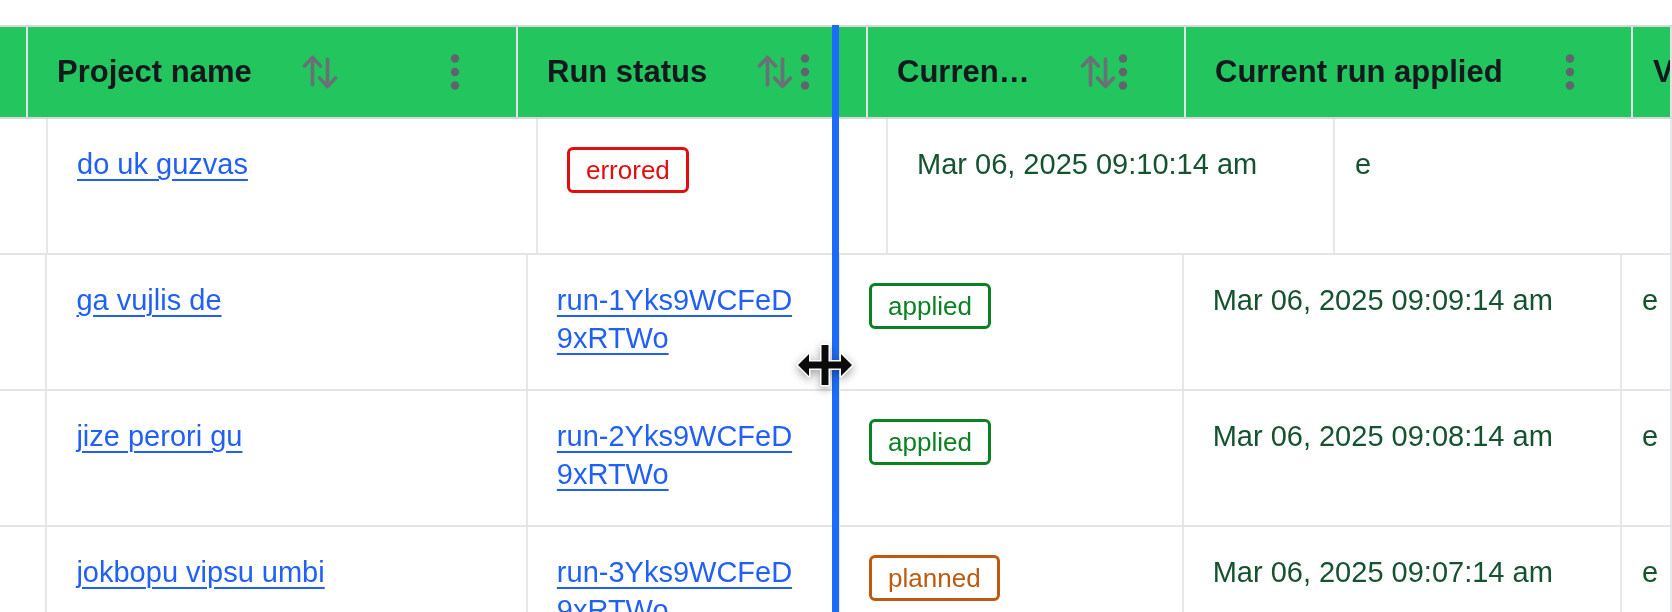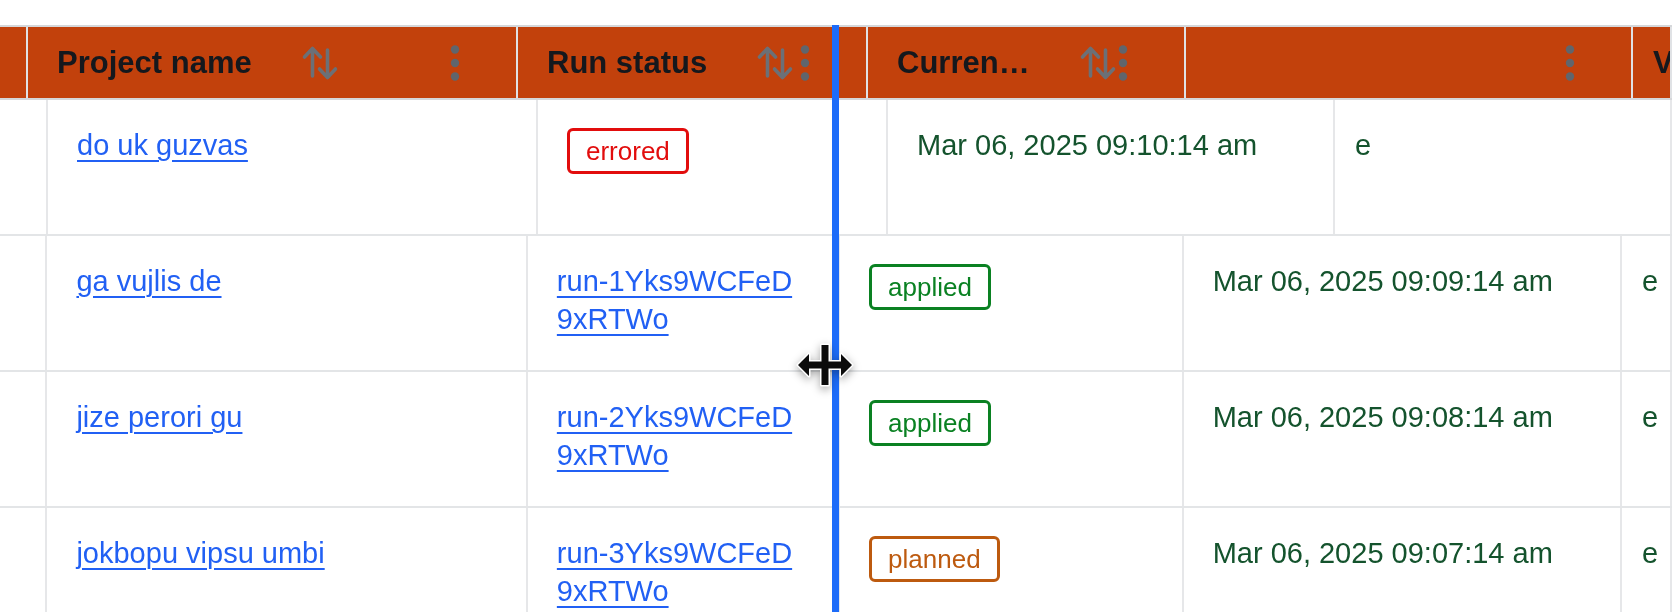--- a/index.html
+++ b/index.html
@@ -2,21 +2,21 @@
 <html><head>
 <meta charset="utf-8">
 <style>
   * { margin:0; padding:0; box-sizing:border-box; }
   html,body { width:1672px; height:612px; overflow:hidden; background:#fff;
     font-family:"Liberation Sans","DejaVu Sans",sans-serif; }
   .screen { position:relative; width:1672px; height:612px; }
   .topspace { height:25px; background:#fff; }
 
   
-  .thead { display:flex; height:75px; background:#c2410c;
+  .thead { display:flex; height:94px; background:#22c55e;
     border-top:2px solid #d5d7da; border-bottom:2px solid #d5d7da; }
   .th { display:flex; align-items:center; padding-left:29px;
     border-right:2px solid #e0e2e5; overflow:hidden; }
   .th-label { font-size:31px; font-weight:700; color:#15181d; white-space:nowrap; }
   .th-sort { margin-left:48px; flex:none; }
   .th-kebab { margin-left:auto; margin-right:56px; flex:none; }
   .th-kebab-only { margin-left:auto; margin-right:56px; flex:none; }
 
   
   .c-stub    { width:28px;  padding-left:0; }
@@ -106,20 +106,21 @@
       <svg class="icon th-kebab" width="10" height="36" viewBox="0 0 10 36">
         <g fill="#60656c">
             <circle cx="5" cy="4.5" r="4.2"></circle>
             <circle cx="5" cy="18" r="4.2"></circle>
             <circle cx="5" cy="31.5" r="4.2"></circle>
           </g>
       </svg>
     </div>
 
     <div class="th c-applied">
+      <span class="th-label">Current run applied</span>
       <svg class="icon th-kebab-only" width="10" height="36" viewBox="0 0 10 36">
         <g fill="#60656c">
             <circle cx="5" cy="4.5" r="4.2"></circle>
             <circle cx="5" cy="18" r="4.2"></circle>
             <circle cx="5" cy="31.5" r="4.2"></circle>
           </g>
       </svg>
     </div>
 
     <div class="th c-extra">

